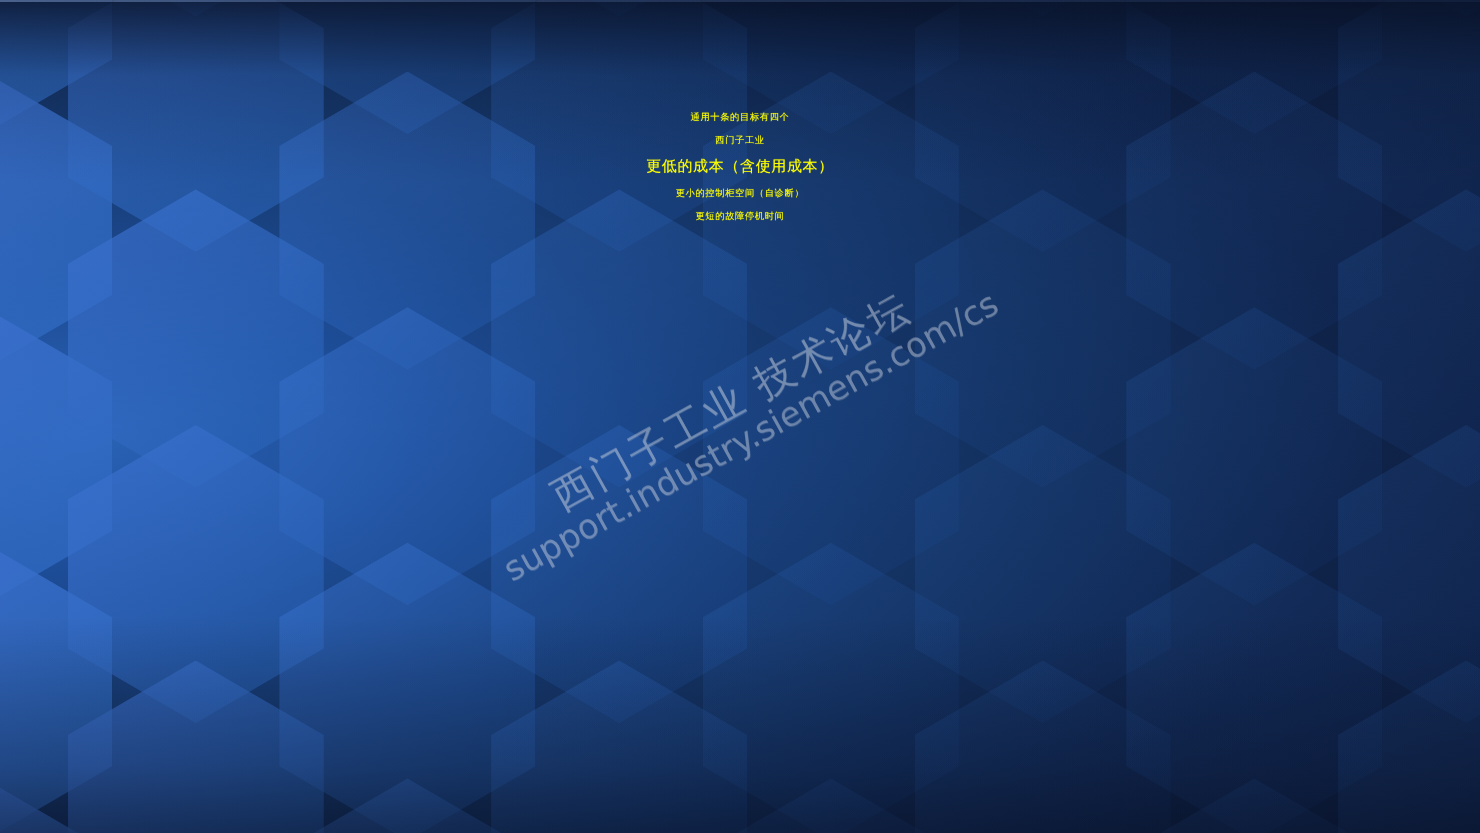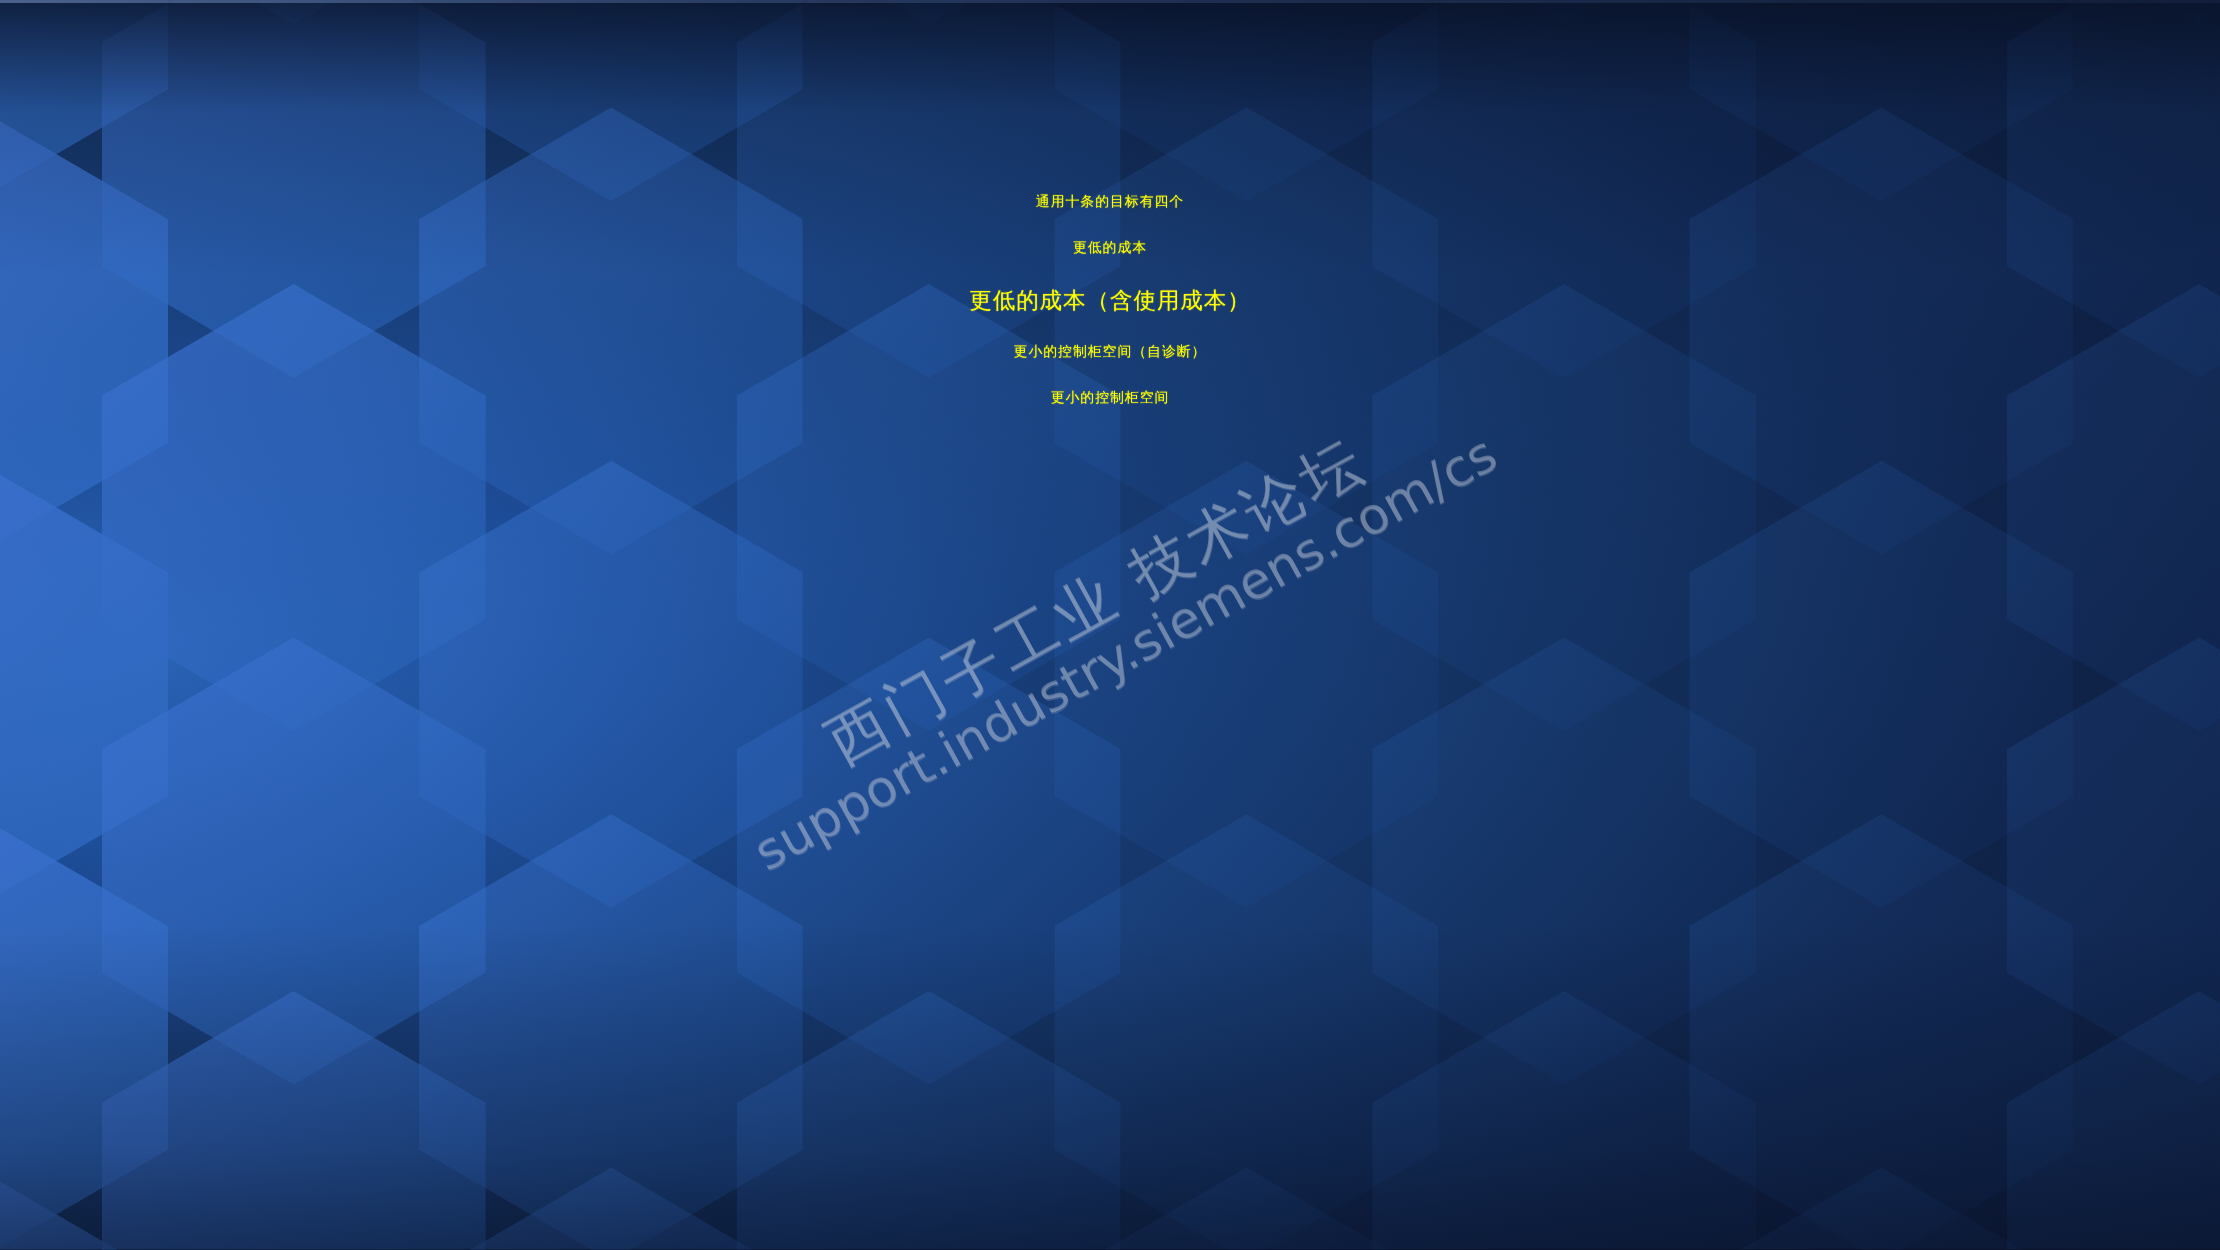--- a/index.html
+++ b/index.html
@@ -81,21 +81,21 @@
     color:#ffff00;
     font-family:"DejaVu Serif","Liberation Serif",serif;
     font-weight:400;
     letter-spacing:.04em;
     line-height:1.0;
     text-shadow:0 0 1px rgba(255,255,0,.55);
   }
   .tline{
     display:block;
     white-space:nowrap;
-    margin:18px auto;
+    margin:0 auto;
   }
   .tline + .tline{margin-top:10px;}
 
   
   #line-1{font-size:82px;line-height:1.18;}
   #line-2{font-size:82px;line-height:1.46;}
   #line-3{font-size:82px;line-height:1.40;}
   #line-4{font-size:82px;line-height:1.40;}
   #line-5{font-size:82px;line-height:1.38;}
 </style>
@@ -232,19 +232,19 @@
   <div class="bg-layer" id="bg-vignette"></div>
   <div class="bg-layer" id="bg-topline"></div>
 
   <div id="watermark">
     <div id="wm-line1">西门子工业 技术论坛</div>
     <div id="wm-line2">support.industry.siemens.com/cs</div>
   </div>
 
   <div id="body-text">
     <span class="tline" id="line-1" style="font-size: 9.25px;">通用十条的目标有四个</span>
-    <span class="tline" id="line-2" style="font-size: 9.25px;">更低的成本</span>
+    <span class="tline" id="line-2" style="font-size: 9.25px;">西门子工业</span>
     <span class="tline" id="line-3" style="font-size: 15px;">更低的成本（含使用成本）</span>
     <span class="tline" id="line-4" style="font-size: 9.25px;">更小的控制柜空间（自诊断）</span>
-    <span class="tline" id="line-5" style="font-size: 9.25px;">更小的控制柜空间</span>
+    <span class="tline" id="line-5" style="font-size: 9.25px;">更短的故障停机时间</span>
   </div>
 
 </div>
 
 </body></html>

